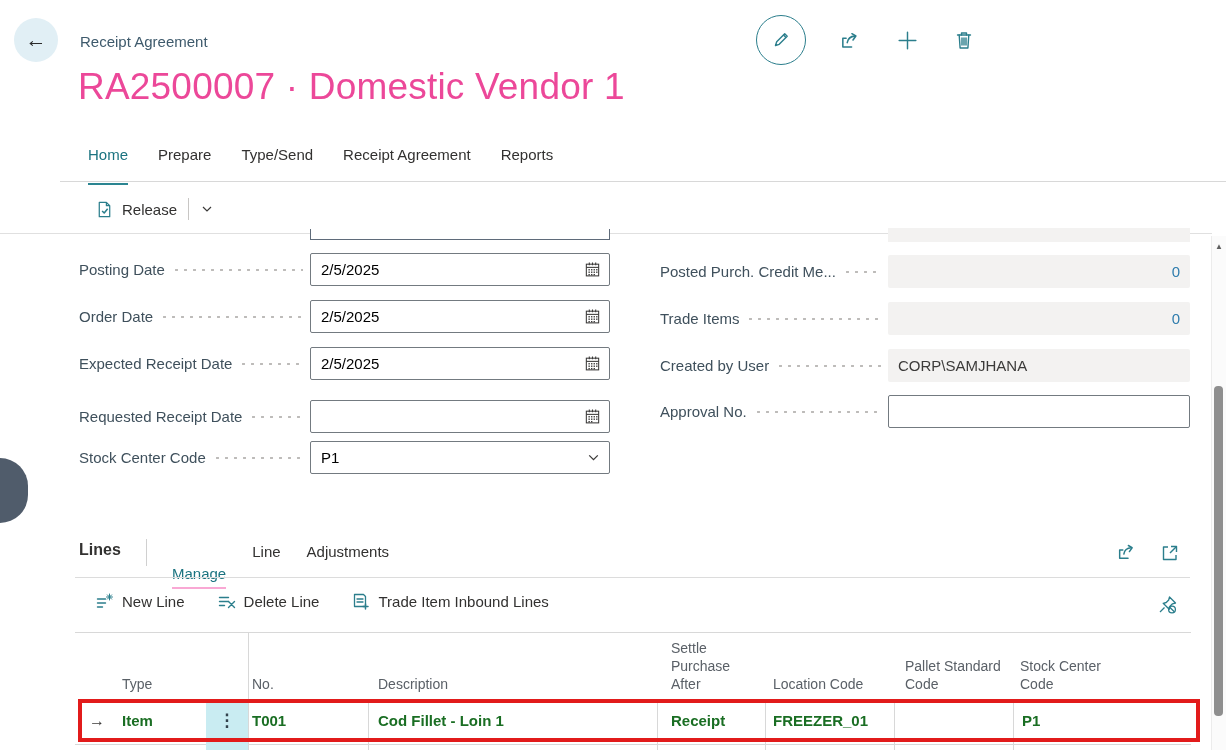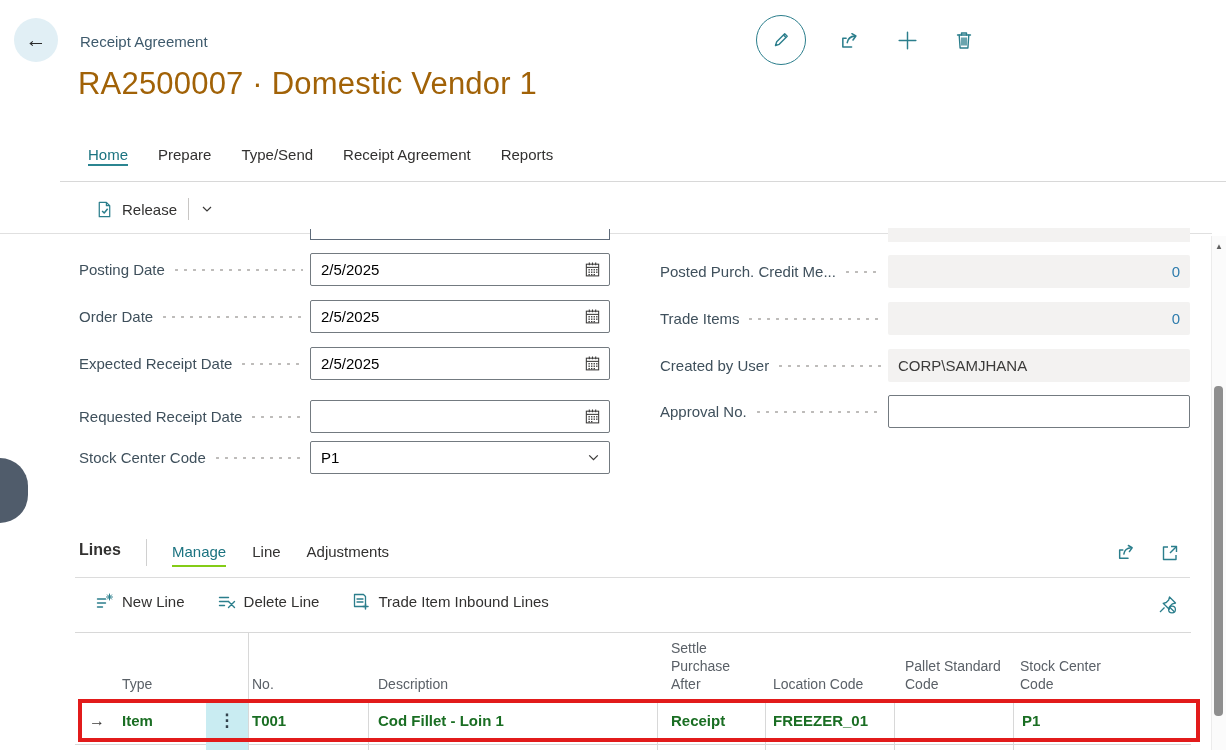--- a/index.html
+++ b/index.html
@@ -7,29 +7,29 @@
     width:1226px;height:750px;position:relative;overflow:hidden;
     background:#fff;font-family:"Liberation Sans",sans-serif;color:#323130;
   }
   .abs{position:absolute;}
 
   
   .back-btn{left:14px;top:18px;width:44px;height:44px;border-radius:50%;
     background:#e1eff5;display:flex;align-items:center;justify-content:center;cursor:pointer;}
   .back-btn::before{content:"←";font-size:21px;color:#2b2b2b;}
   .caption{left:80px;top:33px;font-size:15px;color:#3e5a6c;}
-  .page-title{left:78px;top:66px;font-size:31px;font-weight:300;color:#a16207;letter-spacing:.2px;}
+  .page-title{left:78px;top:66px;font-size:37px;font-weight:300;color:#ec4899;letter-spacing:.2px;}
   .top-icons{left:756px;top:14px;height:52px;display:flex;align-items:center;gap:33px;}
   .circle-btn{width:48px;height:48px;border:1.4px solid #2b7e8c;border-radius:50%;
     display:flex;align-items:center;justify-content:center;cursor:pointer;}
   .icon-btn{cursor:pointer;display:flex;align-items:center;justify-content:center;}
 
   
   .tabs{left:88px;top:146px;display:flex;gap:30px;font-size:15px;}
-  .tab{padding-bottom:1px;cursor:pointer;color:#323130;}
+  .tab{padding-bottom:20px;cursor:pointer;color:#323130;}
   .tab.active{color:#1b7380;border-bottom:2px solid #2b8591;}
   .divider-h{height:1px;background:#d8d8d8;}
 
   
   .action-bar{left:95px;top:193px;height:32px;display:flex;align-items:center;font-size:15px;}
   .act{display:flex;align-items:center;gap:8px;cursor:pointer;}
   .vsep{width:1px;height:22px;background:#c8c6c4;margin:0 11px;}
 
   
   .field{height:33px;}
@@ -51,21 +51,21 @@
 
   .partial-input{left:310px;top:229px;width:300px;height:11px;box-sizing:border-box;
     border:1px solid #5f6b7a;border-top:none;background:#fff;}
   .partial-gray{left:888px;top:228px;width:302px;height:14px;background:#f3f2f1;}
 
   
   .lines-title{left:79px;top:541px;font-size:16px;font-weight:700;color:#323130;}
   .lines-vsep{left:146px;top:539px;width:1px;height:27px;background:#d0d0d0;}
   .lines-tabs{left:172px;top:543px;display:flex;gap:26px;font-size:15px;}
   .ltab{padding-bottom:5px;cursor:pointer;}
-  .ltab.active{color:#1b7380;border-bottom:2px solid #84cc16;}
+  .ltab.active{color:#1b7380;border-bottom:2px solid #f9a8d4;margin-top:22px;}
   .lines-actions{left:95px;top:592px;display:flex;align-items:center;gap:32px;font-size:15px;}
 
   
   .grid-top{left:75px;top:632px;width:1116px;}
   .ghead{left:75px;top:632px;width:1116px;height:68px;font-size:14px;color:#5a6067;}
   .gh{position:absolute;bottom:7px;line-height:18px;cursor:pointer;}
   .vline{position:absolute;width:1px;background:#d8d8d8;}
   .row1{left:75px;top:700px;width:1116px;height:42px;z-index:2;}
   .cellv{position:absolute;top:0;height:42px;line-height:42px;font-size:15px;
     font-weight:700;color:#1a6e23;white-space:nowrap;}

